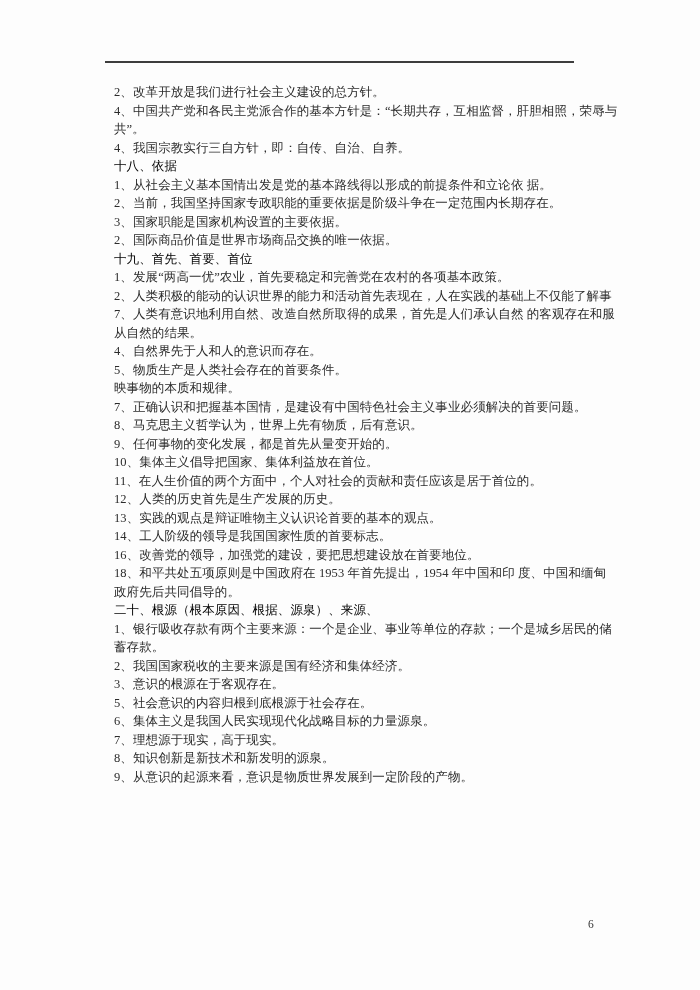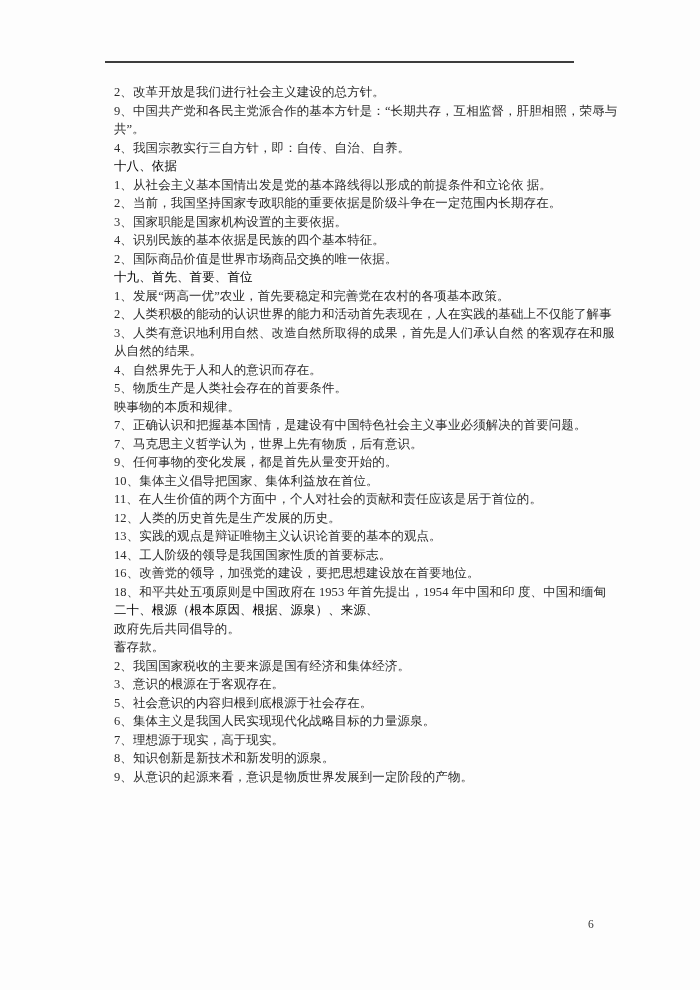--- a/index.html
+++ b/index.html
@@ -51,49 +51,49 @@
     color: #333333;
   }
 </style>
 </head>
 <body>
 
 <div class="page">
   <div class="header-rule"></div>
   <div class="content">
       <div class="line item">2、改革开放是我们进行社会主义建设的总方针。</div>
-      <div class="line item">9、中国共产党和各民主党派合作的基本方针是：“长期共存，互相监督，肝胆相照，荣辱与</div>
+      <div class="line item">4、中国共产党和各民主党派合作的基本方针是：“长期共存，互相监督，肝胆相照，荣辱与</div>
       <div class="line continuation">共”。</div>
       <div class="line item">4、我国宗教实行三自方针，即：自传、自治、自养。</div>
       <div class="line heading">十八、依据</div>
       <div class="line item">1、从社会主义基本国情出发是党的基本路线得以形成的前提条件和立论依 据。</div>
       <div class="line item">2、当前，我国坚持国家专政职能的重要依据是阶级斗争在一定范围内长期存在。</div>
       <div class="line item">3、国家职能是国家机构设置的主要依据。</div>
-      <div class="line item">4、识别民族的基本依据是民族的四个基本特征。</div>
       <div class="line item">2、国际商品价值是世界市场商品交换的唯一依据。</div>
       <div class="line heading">十九、首先、首要、首位</div>
       <div class="line item">1、发展“两高一优”农业，首先要稳定和完善党在农村的各项基本政策。</div>
       <div class="line item">2、人类积极的能动的认识世界的能力和活动首先表现在，人在实践的基础上不仅能了解事</div>
-      <div class="line item">3、人类有意识地利用自然、改造自然所取得的成果，首先是人们承认自然 的客观存在和服</div>
+      <div class="line item">7、人类有意识地利用自然、改造自然所取得的成果，首先是人们承认自然 的客观存在和服</div>
       <div class="line continuation">从自然的结果。</div>
       <div class="line item">4、自然界先于人和人的意识而存在。</div>
       <div class="line item">5、物质生产是人类社会存在的首要条件。</div>
       <div class="line continuation">映事物的本质和规律。</div>
       <div class="line item">7、正确认识和把握基本国情，是建设有中国特色社会主义事业必须解决的首要问题。</div>
-      <div class="line item">7、马克思主义哲学认为，世界上先有物质，后有意识。</div>
+      <div class="line item">8、马克思主义哲学认为，世界上先有物质，后有意识。</div>
       <div class="line item">9、任何事物的变化发展，都是首先从量变开始的。</div>
       <div class="line item">10、集体主义倡导把国家、集体利益放在首位。</div>
       <div class="line item">11、在人生价值的两个方面中，个人对社会的贡献和责任应该是居于首位的。</div>
       <div class="line item">12、人类的历史首先是生产发展的历史。</div>
       <div class="line item">13、实践的观点是辩证唯物主义认识论首要的基本的观点。</div>
       <div class="line item">14、工人阶级的领导是我国国家性质的首要标志。</div>
       <div class="line item">16、改善党的领导，加强党的建设，要把思想建设放在首要地位。</div>
       <div class="line item">18、和平共处五项原则是中国政府在 1953 年首先提出，1954 年中国和印 度、中国和缅甸</div>
+      <div class="line continuation">政府先后共同倡导的。</div>
       <div class="line heading">二十、根源（根本原因、根据、源泉）、来源、</div>
-      <div class="line continuation">政府先后共同倡导的。</div>
+      <div class="line item">1、银行吸收存款有两个主要来源：一个是企业、事业等单位的存款；一个是城乡居民的储</div>
       <div class="line continuation">蓄存款。</div>
       <div class="line item">2、我国国家税收的主要来源是国有经济和集体经济。</div>
       <div class="line item">3、意识的根源在于客观存在。</div>
       <div class="line item">5、社会意识的内容归根到底根源于社会存在。</div>
       <div class="line item">6、集体主义是我国人民实现现代化战略目标的力量源泉。</div>
       <div class="line item">7、理想源于现实，高于现实。</div>
       <div class="line item">8、知识创新是新技术和新发明的源泉。</div>
       <div class="line item">9、从意识的起源来看，意识是物质世界发展到一定阶段的产物。</div>
     </div>
   <div class="page-number">6</div>

